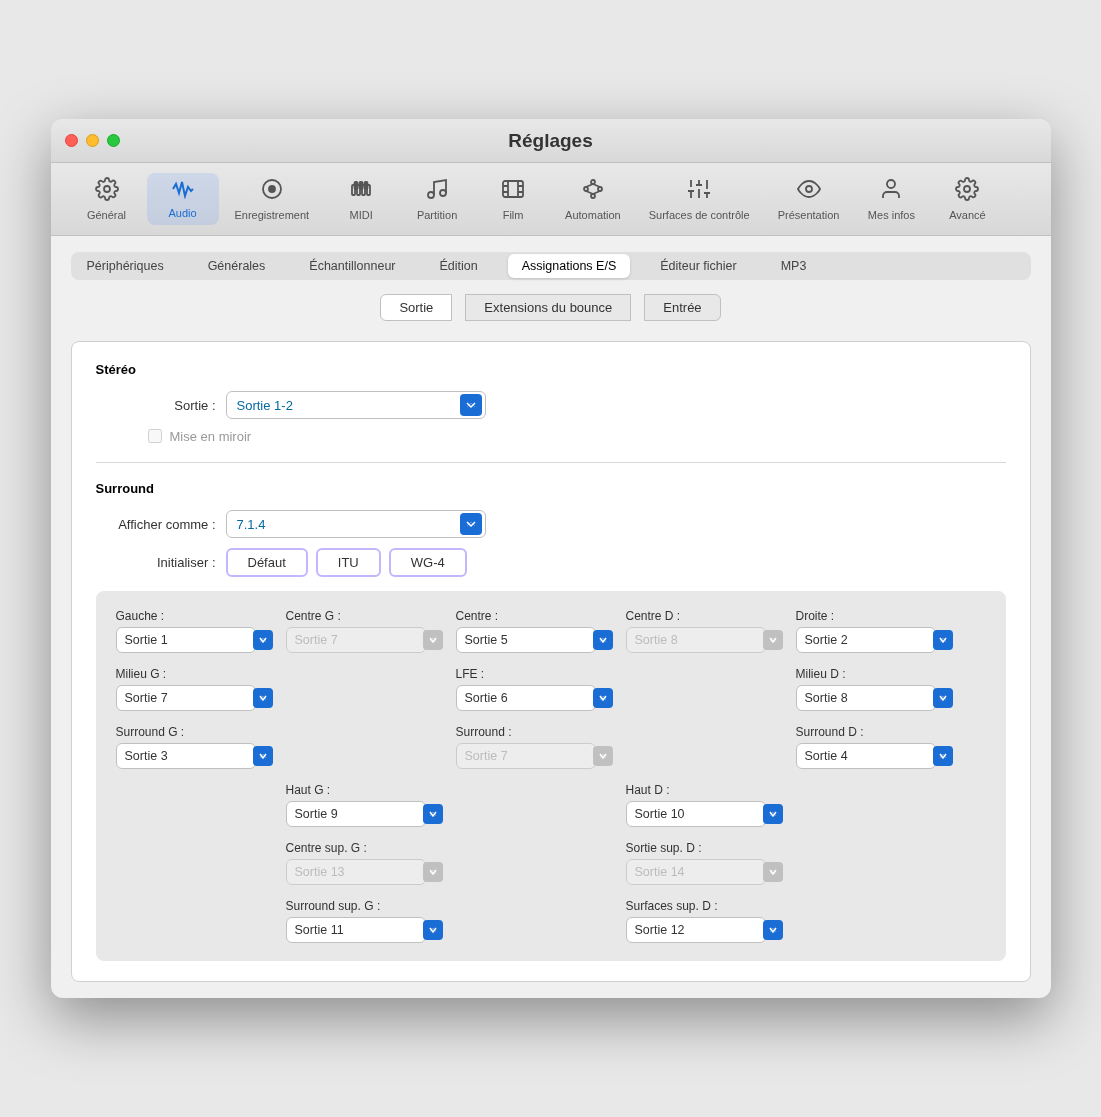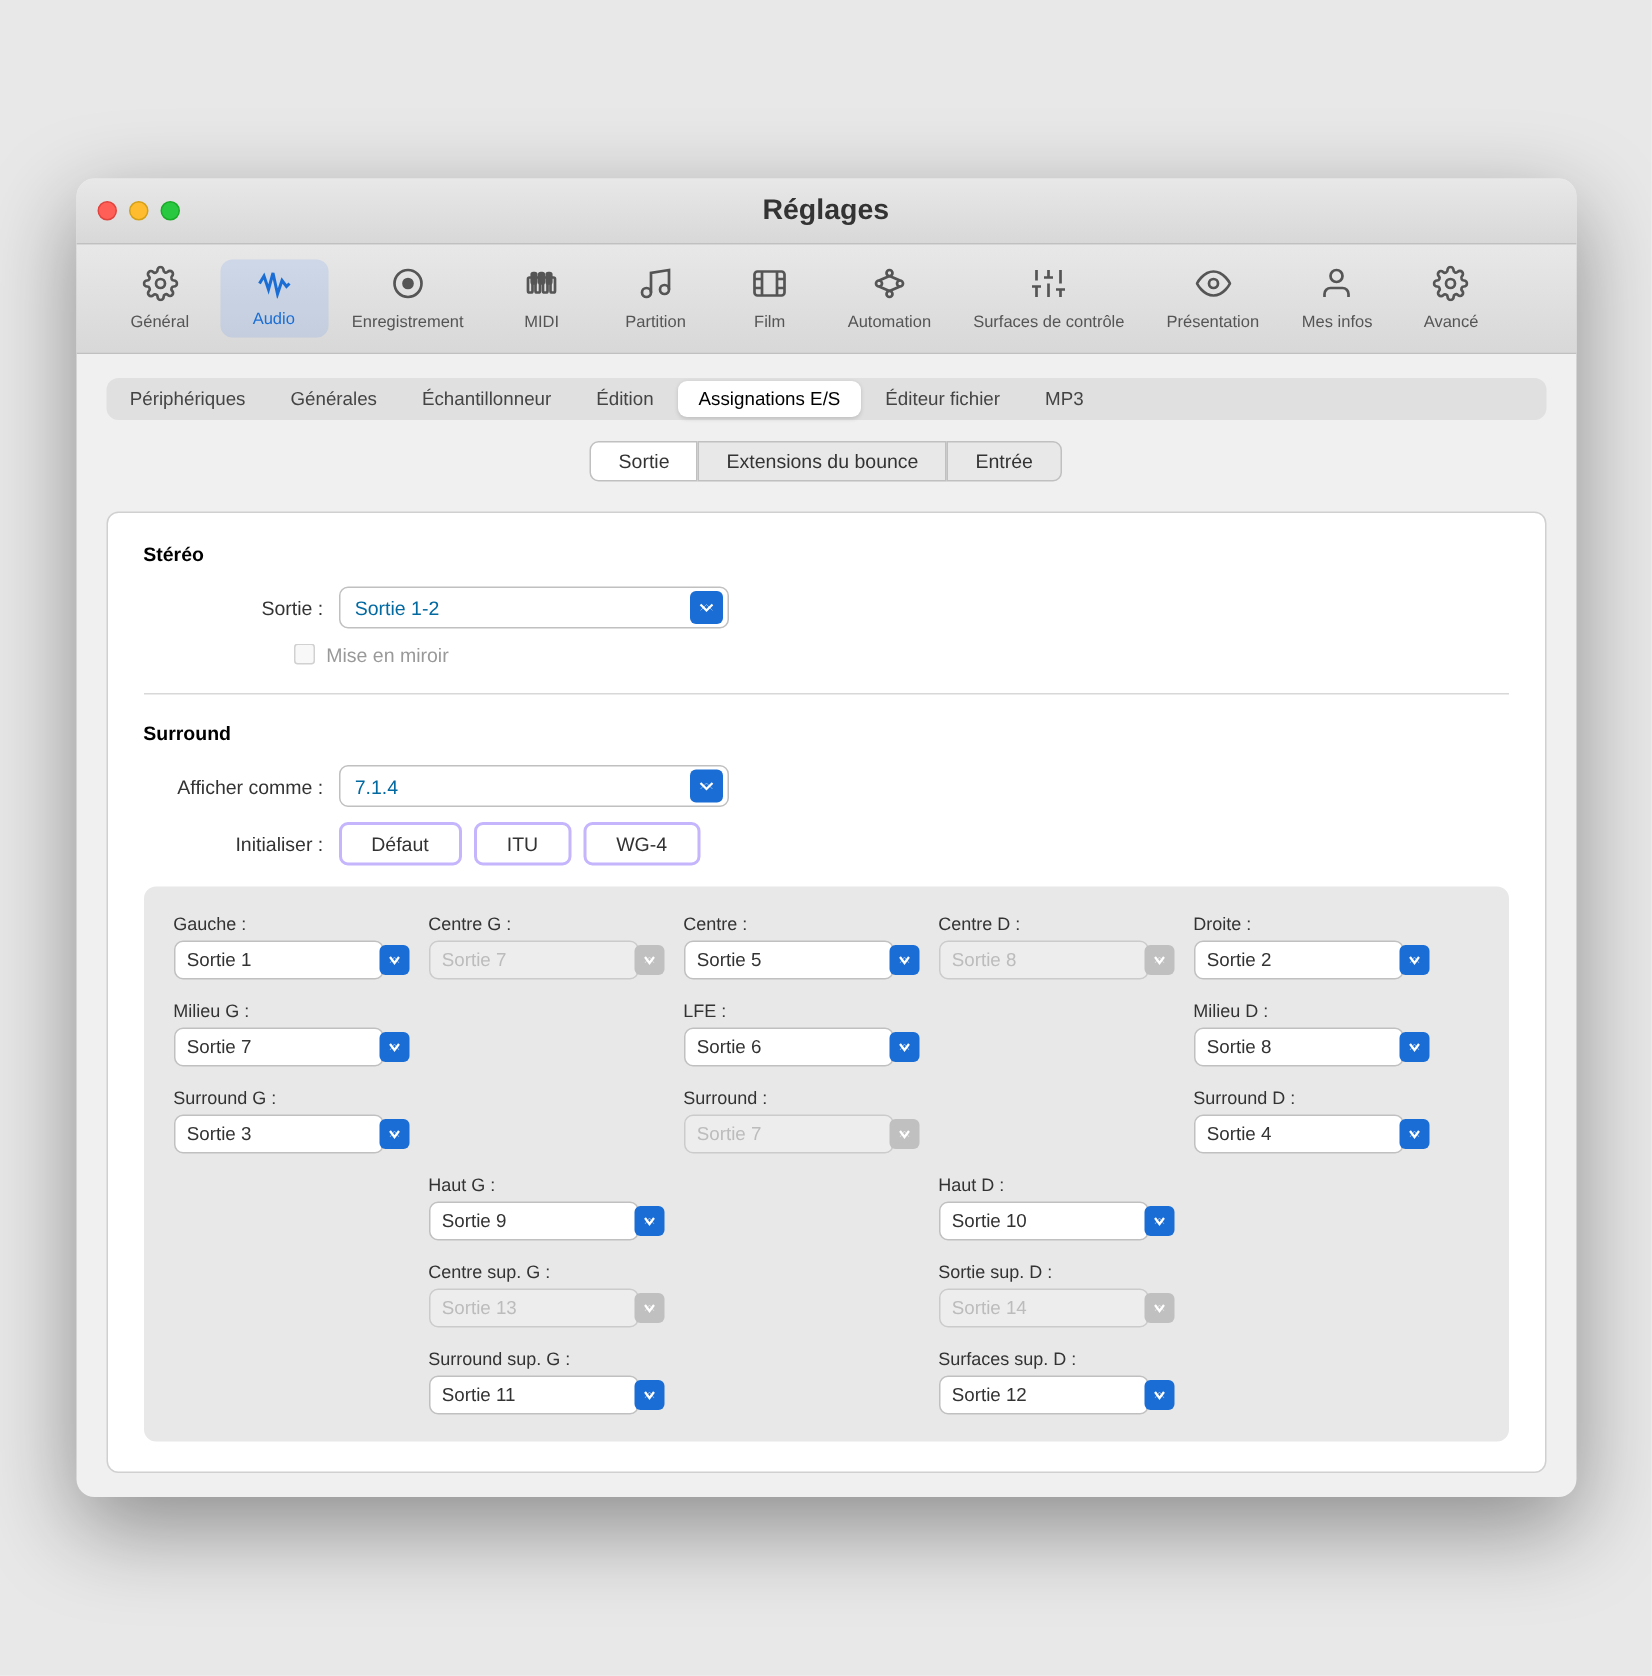--- a/index.html
+++ b/index.html
@@ -103,21 +103,21 @@
       padding: 16px 20px;
     }
 
     .tab-bar {
       display: flex;
       align-items: center;
       margin-bottom: 14px;
       background: #e0e0e0;
       border-radius: 8px;
       padding: 2px;
-      gap: 2px;
+      gap: 16px;
     }
 
     .tab-item {
       padding: 5px 14px;
       border-radius: 6px;
       cursor: pointer;
       font-size: 12.5px;
       color: #444;
       white-space: nowrap;
     }
@@ -126,21 +126,21 @@
       background: white;
       color: #000;
       font-weight: 500;
       box-shadow: 0 1px 3px rgba(0,0,0,0.15);
     }
 
     
     .sub-tab-bar {
       display: flex;
       justify-content: center;
-      gap: 0;
+      gap: 13px;
       margin-bottom: 20px;
     }
 
     .sub-tab-item {
       padding: 5px 18px;
       border: 1px solid #c0c0c0;
       background: #e8e8e8;
       cursor: pointer;
       font-size: 13px;
       color: #333;
@@ -227,21 +227,21 @@
       pointer-events: none;
     }
 
     .select-arrow svg {
       fill: white;
     }
 
     .checkbox-row {
       display: flex;
       align-items: flex-start;
-      margin-left: 100px;
+      margin-left: 52px;
       margin-bottom: 10px;
       gap: 8px;
       color: #999;
     }
 
     .checkbox-input {
       width: 14px;
       height: 14px;
     }
 

